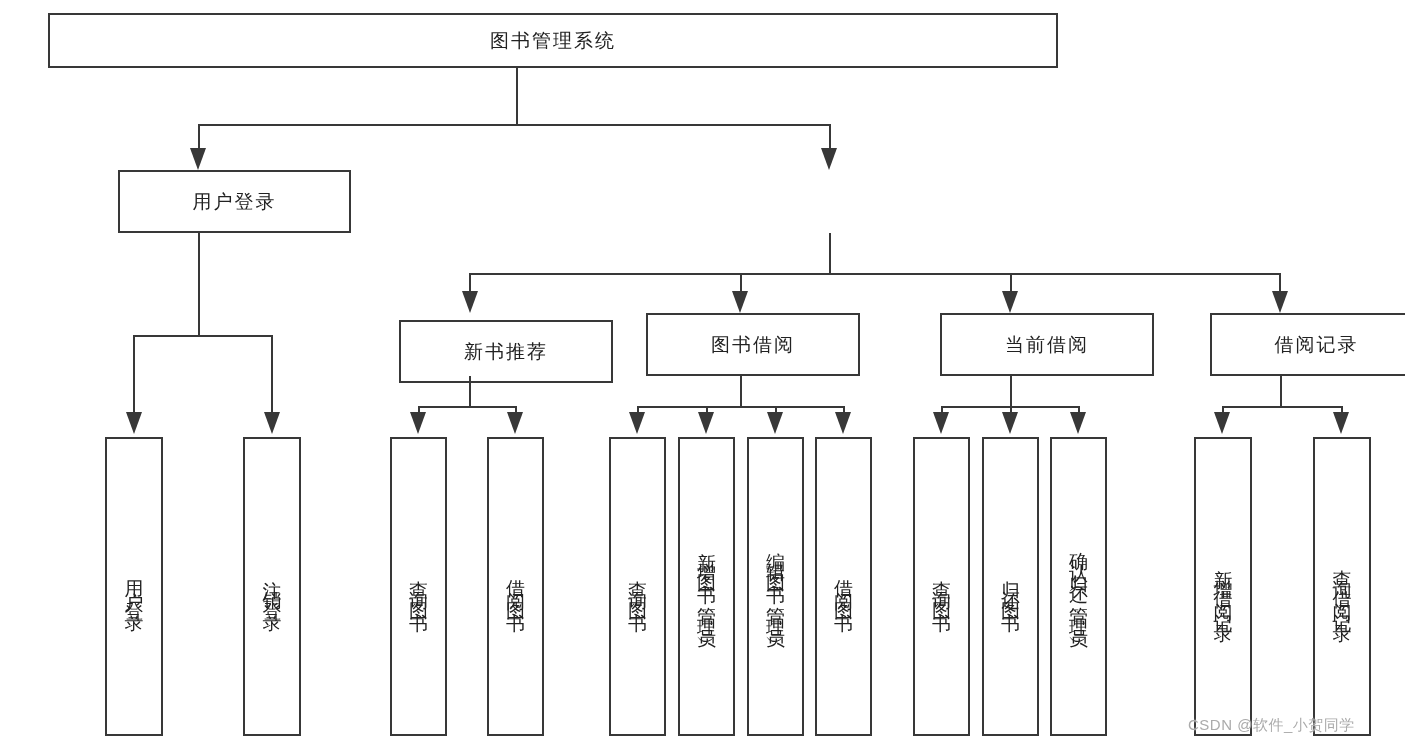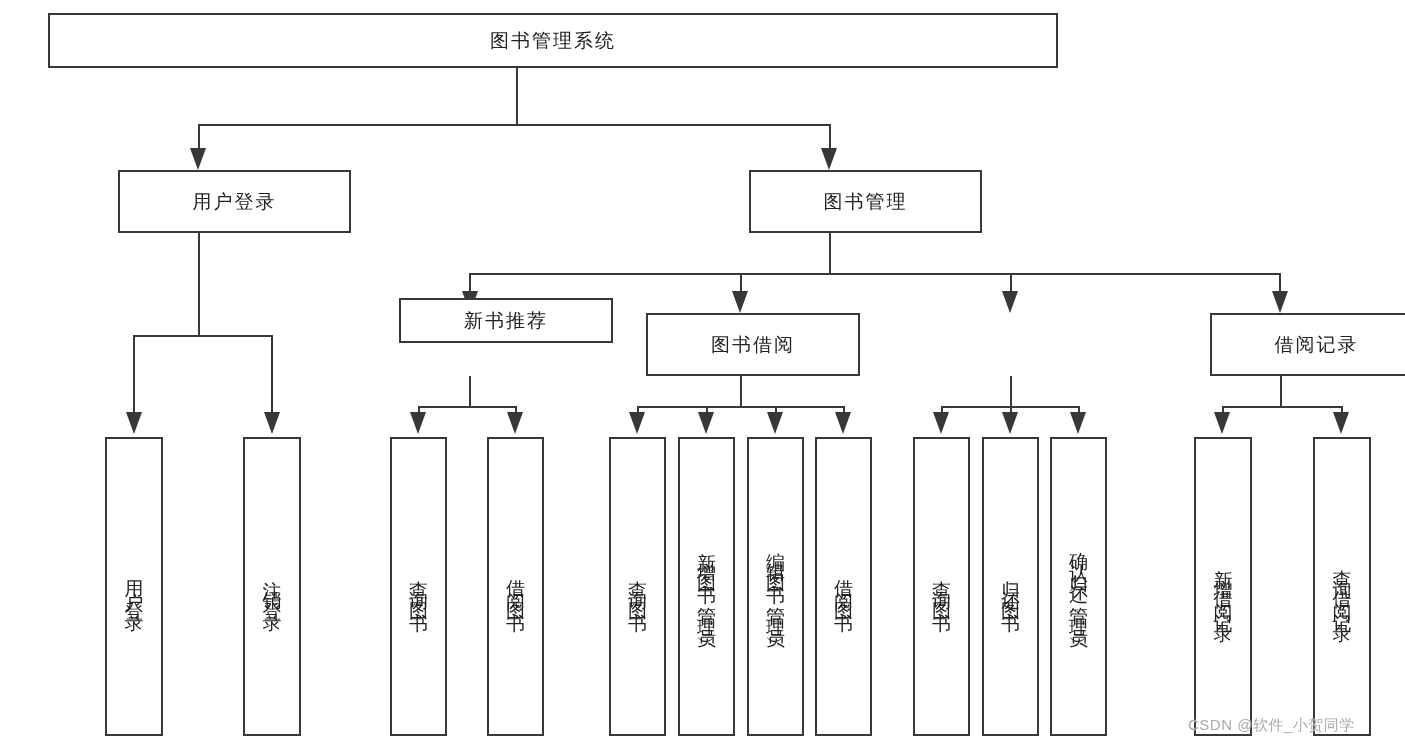--- a/index.html
+++ b/index.html
@@ -44,47 +44,47 @@
   <div class="vl" style="left:516px;top:68px;height:56px"></div>
   <div class="hl" style="left:198px;top:124px;width:633px"></div>
   <div class="vl" style="left:198px;top:124px;height:26px"></div>
   <div class="vl" style="left:829px;top:124px;height:26px"></div>
   <div class="ar" style="left:190px;top:148px"></div>
   <div class="ar" style="left:821px;top:148px"></div>
 
   <div class="box h" style="left:82px;top:170px;width:233px;height:63px">
     <span>用户登录</span>
   </div>
-  <div class="box h" style="left:713px;top:170px;width:233px;height:63px">
-    <span>图书管理</span>
-  </div>
 
   <div class="vl" style="left:198px;top:233px;height:102px"></div>
   <div class="hl" style="left:133px;top:335px;width:140px"></div>
   <div class="vl" style="left:133px;top:335px;height:77px"></div>
   <div class="vl" style="left:271px;top:335px;height:77px"></div>
   <div class="ar" style="left:126px;top:412px"></div>
   <div class="ar" style="left:264px;top:412px"></div>
 
   <div class="vl" style="left:829px;top:233px;height:40px"></div>
   <div class="hl" style="left:469px;top:273px;width:812px"></div>
   <div class="vl" style="left:469px;top:273px;height:18px"></div>
   <div class="vl" style="left:740px;top:273px;height:18px"></div>
   <div class="vl" style="left:1010px;top:273px;height:18px"></div>
   <div class="vl" style="left:1279px;top:273px;height:18px"></div>
   <div class="ar" style="left:462px;top:291px"></div>
   <div class="ar" style="left:732px;top:291px"></div>
   <div class="ar" style="left:1002px;top:291px"></div>
   <div class="ar" style="left:1272px;top:291px"></div>
 
-  <div class="box h" style="left:363px;top:298px;width:214px;height:45px">
+  <div class="box h" style="left:363px;top:320px;width:214px;height:63px">
     <span>新书推荐</span>
   </div>
   <div class="box h" style="left:610px;top:313px;width:214px;height:63px">
     <span>图书借阅</span>
+  </div>
+  <div class="box h" style="left:904px;top:313px;width:214px;height:63px">
+    <span>当前借阅</span>
   </div>
   <div class="box h" style="left:1174px;top:313px;width:213px;height:63px">
     <span>借阅记录</span>
   </div>
 
   <div class="vl" style="left:469px;top:376px;height:30px"></div>
   <div class="hl" style="left:418px;top:406px;width:99px"></div>
   <div class="vl" style="left:418px;top:406px;height:6px"></div>
   <div class="vl" style="left:515px;top:406px;height:6px"></div>
   <div class="ar" style="left:410px;top:412px"></div>

